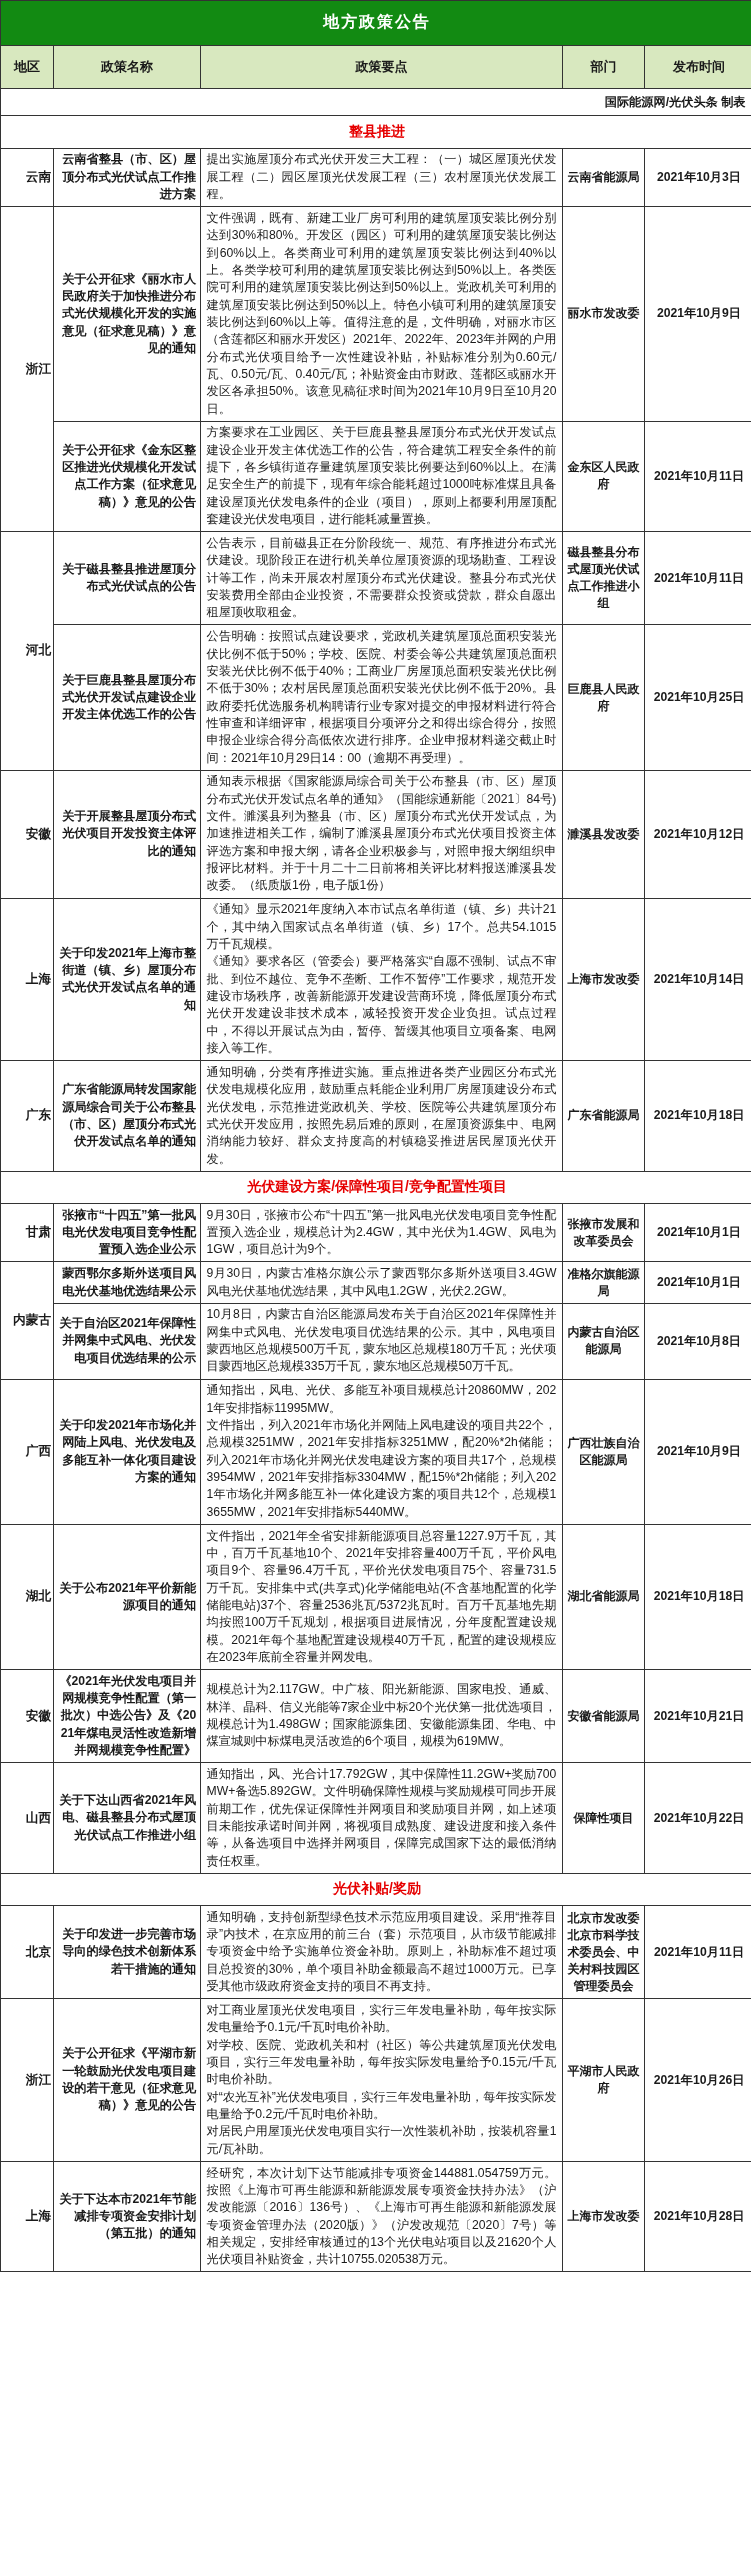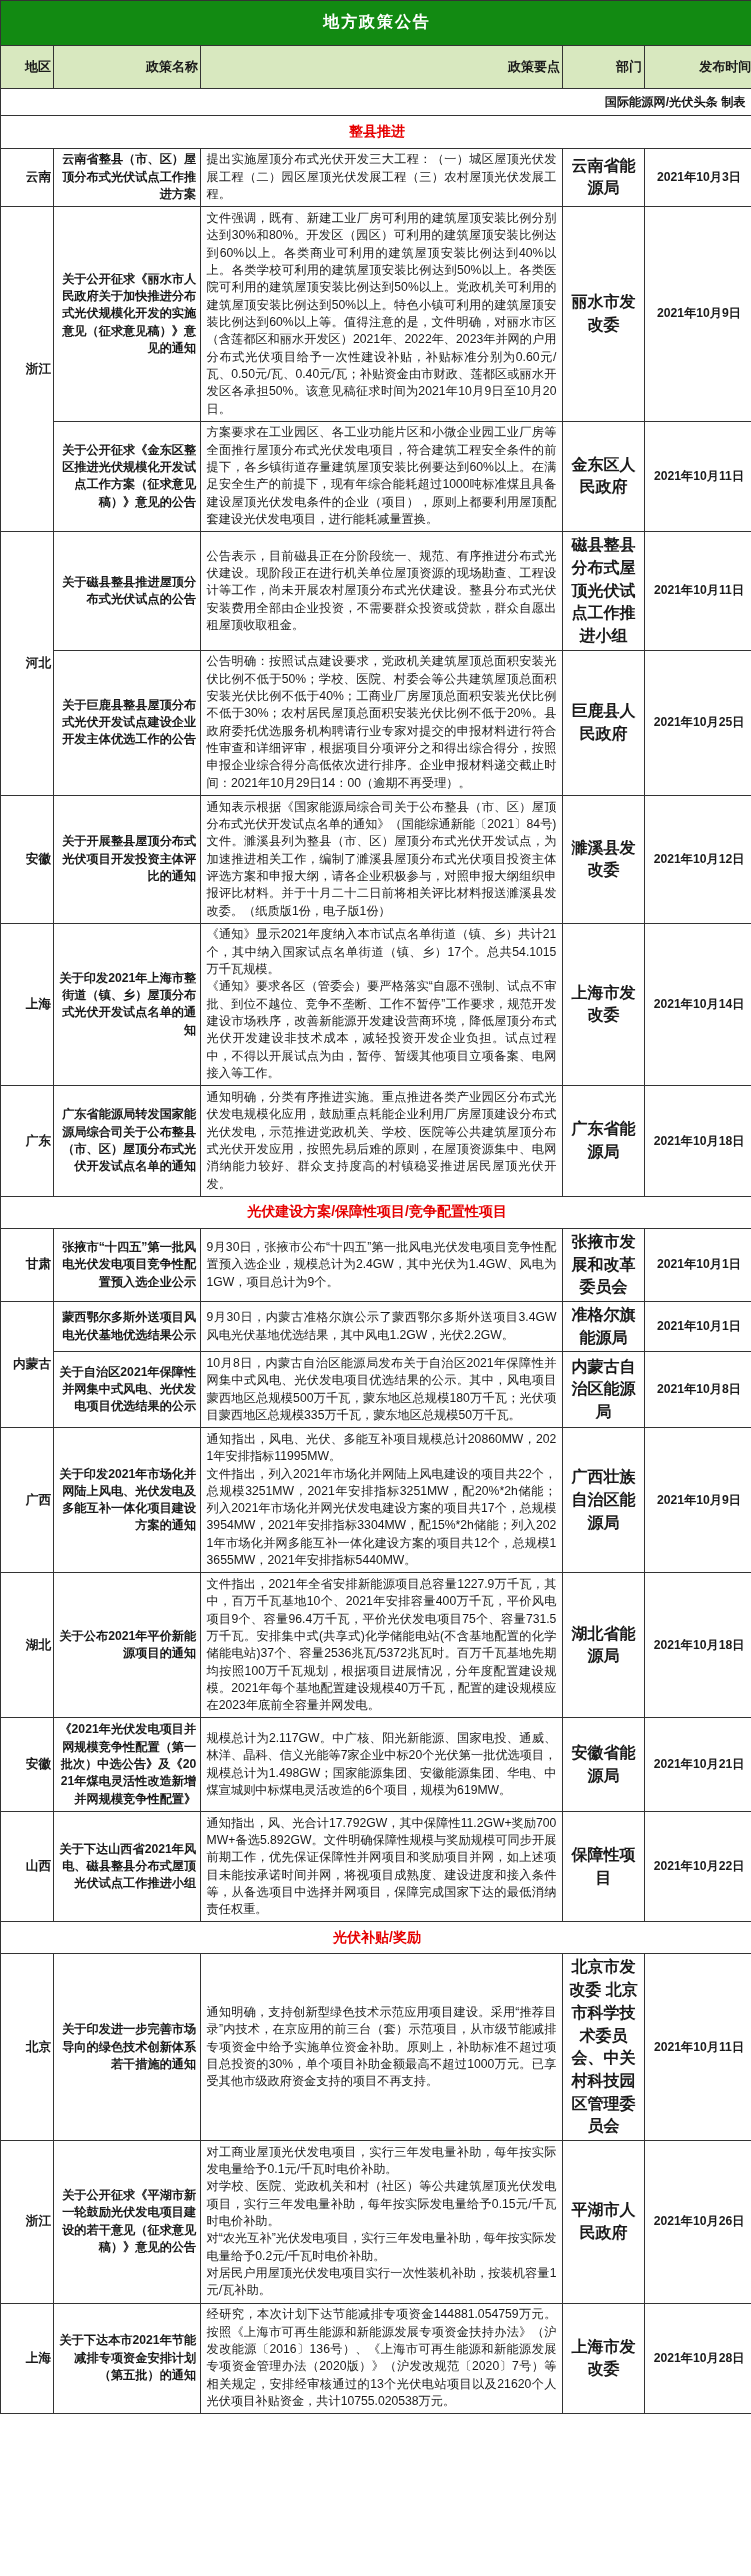--- a/index.html
+++ b/index.html
@@ -9,28 +9,28 @@
     --section-red:#e60000;
     --border:#333333;
     --text:#1a1a1a;
   }
   html,body{margin:0;padding:0;background:#ffffff;}
   body{width:752px;font-family:"Liberation Sans","DejaVu Sans",sans-serif;color:var(--text);}
   table.policy{width:752px;border-collapse:collapse;table-layout:fixed;}
   table.policy th,table.policy td{border:0.9px solid var(--border);vertical-align:middle;word-break:break-all;}
   .title-cell{background:var(--title-bg);color:var(--title-text);font-size:16px;font-weight:bold;
     text-align:center;padding:11.3px 0;letter-spacing:1.9px;border:0.9px solid var(--title-bg);}
-  .cols th{background:var(--subheader-bg);font-size:13px;font-weight:bold;text-align:right;padding:12.2px 1.9px;}
+  .cols th{background:var(--subheader-bg);font-size:13px;font-weight:bold;text-align:center;padding:12.2px 1.9px;}
   .credit{text-align:right;font-size:12.2px;font-weight:600;padding:4.7px 7.5px;}
   .section{color:var(--section-red);font-weight:bold;text-align:center;font-size:14px;padding:6.6px 0;}
   .region{text-align:right;font-size:12.7px;font-weight:600;padding:1.9px;}
   .pname{text-align:right;font-size:12.2px;font-weight:600;line-height:1.42;padding:2.8px 3.8px;}
   .points{font-size:12.2px;font-weight:400;line-height:1.42;padding:2.8px 5.6px;text-align:justify;}
   .points div{margin:0;}
-  .dept{text-align:center;font-size:16px;font-weight:600;line-height:1.42;padding:1.9px 0.9px;}
+  .dept{text-align:center;font-size:12px;font-weight:600;line-height:1.42;padding:1.9px 0.9px;}
   .date{text-align:center;font-size:12.2px;font-weight:600;padding:1.9px 0.9px;}
 </style>
 </head>
 <body>
 
 <table class="policy">
   <colgroup>
     <col style="width:53px">
       <col style="width:147px">
       <col style="width:362px">
@@ -70,21 +70,21 @@
         <td class="pname">关于公开征求《丽水市人民政府关于加快推进分布式光伏规模化开发的实施意见（征求意见稿）》意见的通知</td>
         <td class="points">
           <div>文件强调，既有、新建工业厂房可利用的建筑屋顶安装比例分别达到30%和80%。开发区（园区）可利用的建筑屋顶安装比例达到60%以上。各类商业可利用的建筑屋顶安装比例达到40%以上。各类学校可利用的建筑屋顶安装比例达到50%以上。各类医院可利用的建筑屋顶安装比例达到50%以上。党政机关可利用的建筑屋顶安装比例达到50%以上。特色小镇可利用的建筑屋顶安装比例达到60%以上等。值得注意的是，文件明确，对丽水市区（含莲都区和丽水开发区）2021年、2022年、2023年并网的户用分布式光伏项目给予一次性建设补贴，补贴标准分别为0.60元/瓦、0.50元/瓦、0.40元/瓦；补贴资金由市财政、莲都区或丽水开发区各承担50%。该意见稿征求时间为2021年10月9日至10月20日。</div>
         </td>
         <td class="dept">丽水市发改委</td>
         <td class="date">2021年10月9日</td>
       </tr>
       <tr>
         <td class="pname">关于公开征求《金东区整区推进光伏规模化开发试点工作方案（征求意见稿）》意见的公告</td>
         <td class="points">
-          <div>方案要求在工业园区、各工业功能片区和小微企业园工业厂房等全面推行屋顶分布式光伏发电项目，符合建筑工程安全条件的前提下，各乡镇街道存量建筑屋顶安装比例要达到60%以上。在满足安全生产的前提下，现有年综合能耗超过1000吨标准煤且具备建设屋顶光伏发电条件的企业（项目），原则上都要利用屋顶配套建设光伏发电项目，进行能耗减量置换。</div>
+          <div>方案要求在工业园区、关于巨鹿县整县屋顶分布式光伏开发试点建设企业开发主体优选工作的公告，符合建筑工程安全条件的前提下，各乡镇街道存量建筑屋顶安装比例要达到60%以上。在满足安全生产的前提下，现有年综合能耗超过1000吨标准煤且具备建设屋顶光伏发电条件的企业（项目），原则上都要利用屋顶配套建设光伏发电项目，进行能耗减量置换。</div>
         </td>
         <td class="dept">金东区人民政府</td>
         <td class="date">2021年10月11日</td>
       </tr>
       <tr>
         <td class="region" rowspan="2">河北</td>
         <td class="pname">关于磁县整县推进屋顶分布式光伏试点的公告</td>
         <td class="points">
           <div>公告表示，目前磁县正在分阶段统一、规范、有序推进分布式光伏建设。现阶段正在进行机关单位屋顶资源的现场勘查、工程设计等工作，尚未开展农村屋顶分布式光伏建设。整县分布式光伏安装费用全部由企业投资，不需要群众投资或贷款，群众自愿出租屋顶收取租金。</div>
         </td>

